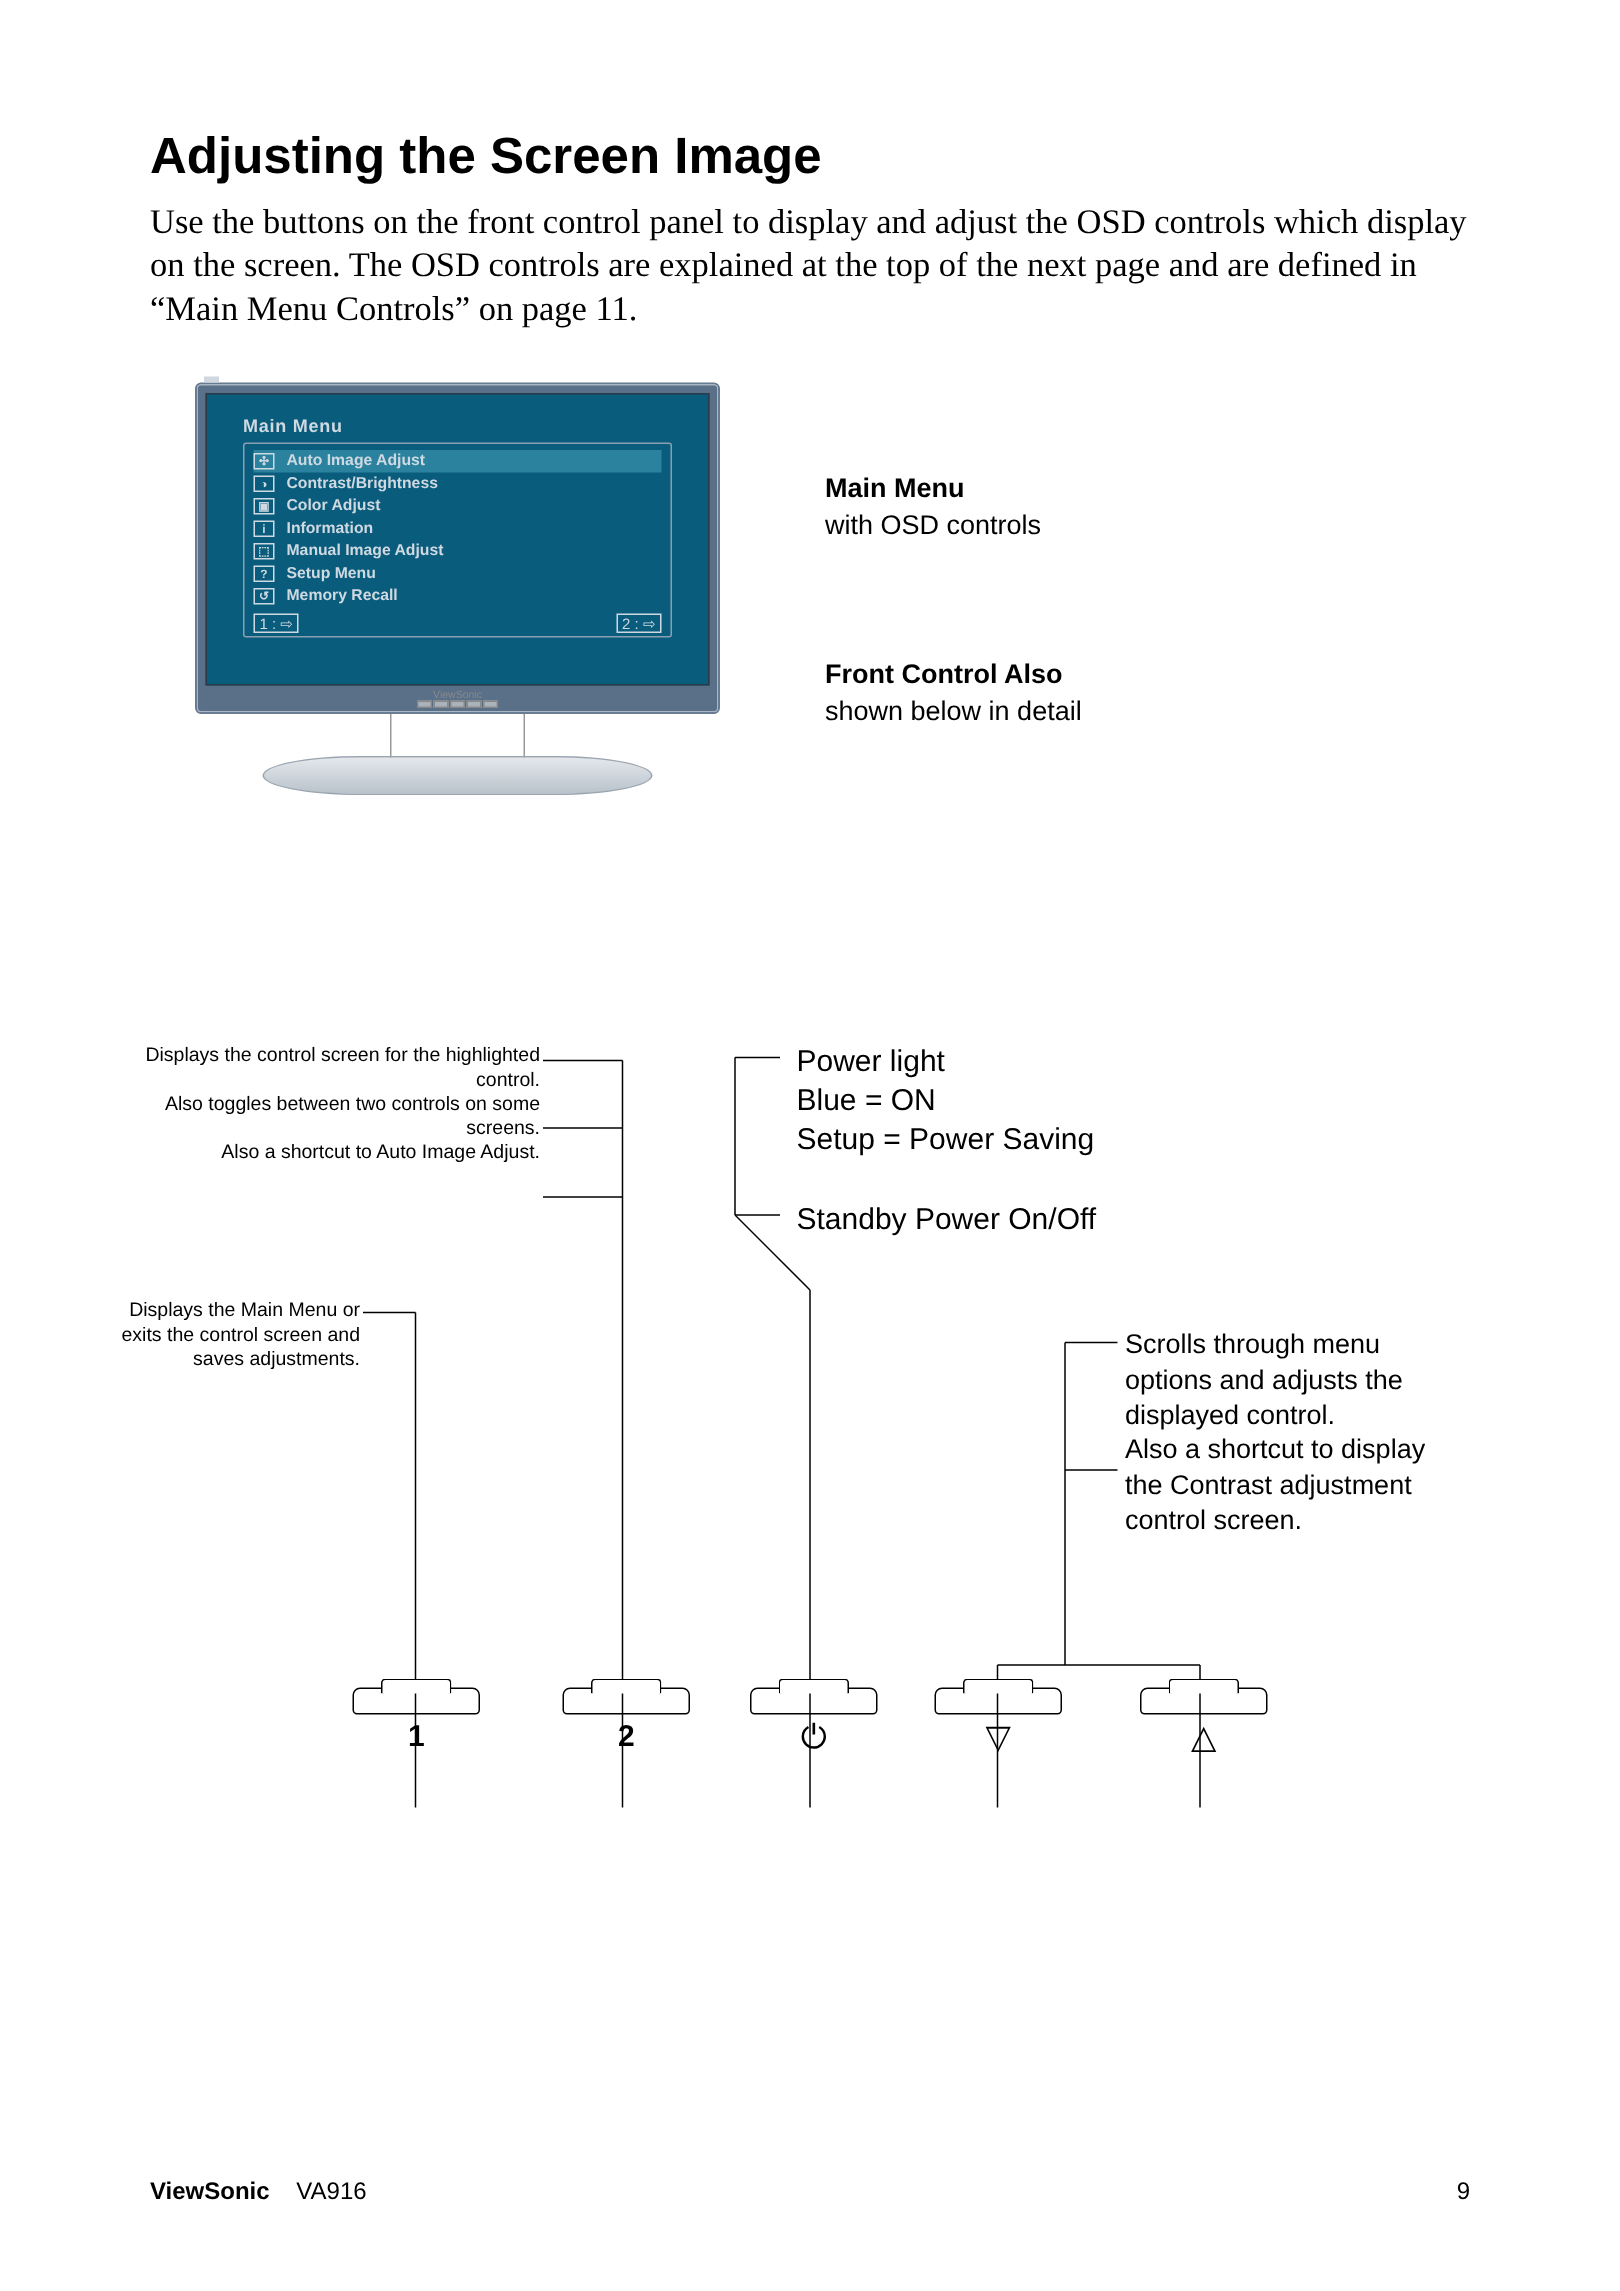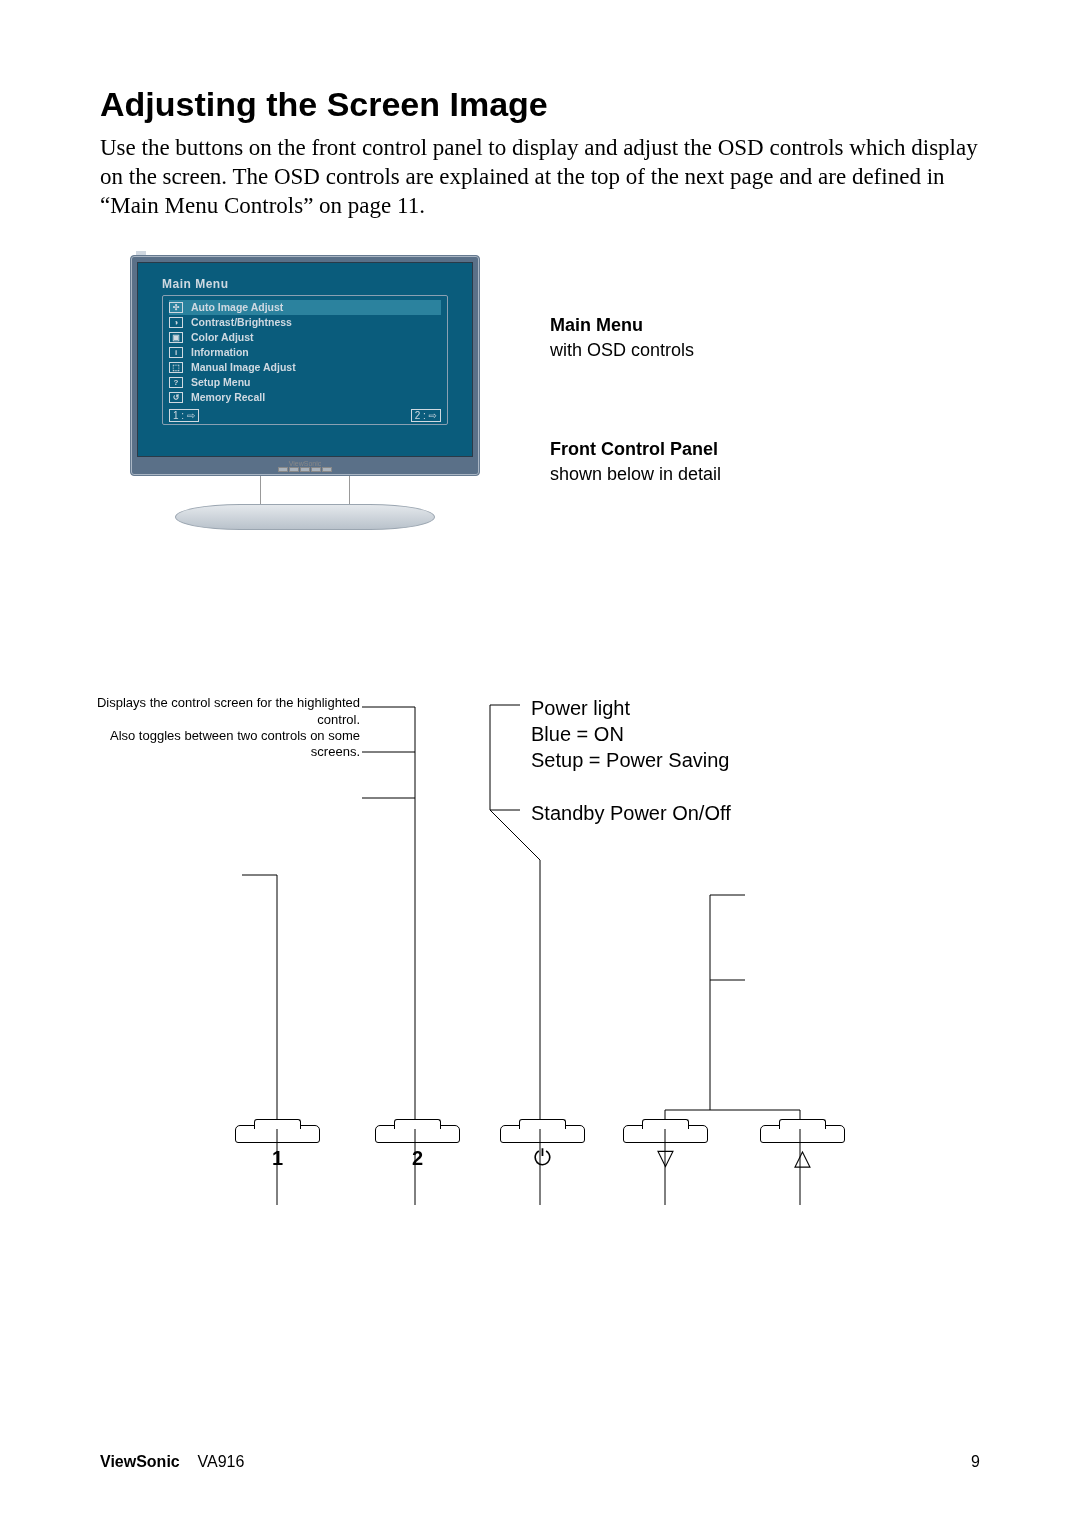--- a/index.html
+++ b/index.html
@@ -199,39 +199,45 @@
               <span></span>
             </div>
         </div>
       </div>
       <div class="stand-neck"></div>
       <div class="stand-base"></div>
     </div>
     <div class="side-labels">
       <div class="mm-title">Main Menu</div>
       <div>with OSD controls</div>
-      <div class="fcp-title">Front Control Panel</div>
+      <div class="fcp-title">Front Control Also</div>
       <div>shown below in detail</div>
     </div>
   </div>
 
   <div class="mid">
     <div class="left-anno la1">
       <div>Displays the control screen for the highlighted control.</div>
       <div>Also toggles between two controls on some screens.</div>
-    </div>
+      <div>Also a shortcut to Auto Image Adjust.</div>
+    </div>
+    <div class="left-anno la2">Displays the Main Menu or exits the control screen and saves adjustments.</div>
 
     <div class="right-anno ra1">
       <div>Power light</div>
       <div>Blue = ON</div>
       <div>Setup = Power Saving</div>
     </div>
     <div class="right-anno ra2">
       <div>Standby Power On/Off</div>
     </div>
+    <div class="ra3">
+      <div>Scrolls through menu options and adjusts the displayed control.</div>
+      <div>Also a shortcut to display the Contrast adjustment control screen.</div>
+    </div>
 
     <svg width="900" height="560" style="left:-30px;top:-5px;">
 
       <line class="leader" x1="292" y1="17" x2="345" y2="17"></line>
       <line class="leader" x1="292" y1="62" x2="345" y2="62"></line>
       <line class="leader" x1="292" y1="108" x2="345" y2="108"></line>
       <line class="leader" x1="345" y1="17" x2="345" y2="515"></line>
 
       <line class="leader" x1="172" y1="185" x2="207" y2="185"></line>
       <line class="leader" x1="207" y1="185" x2="207" y2="515"></line>

